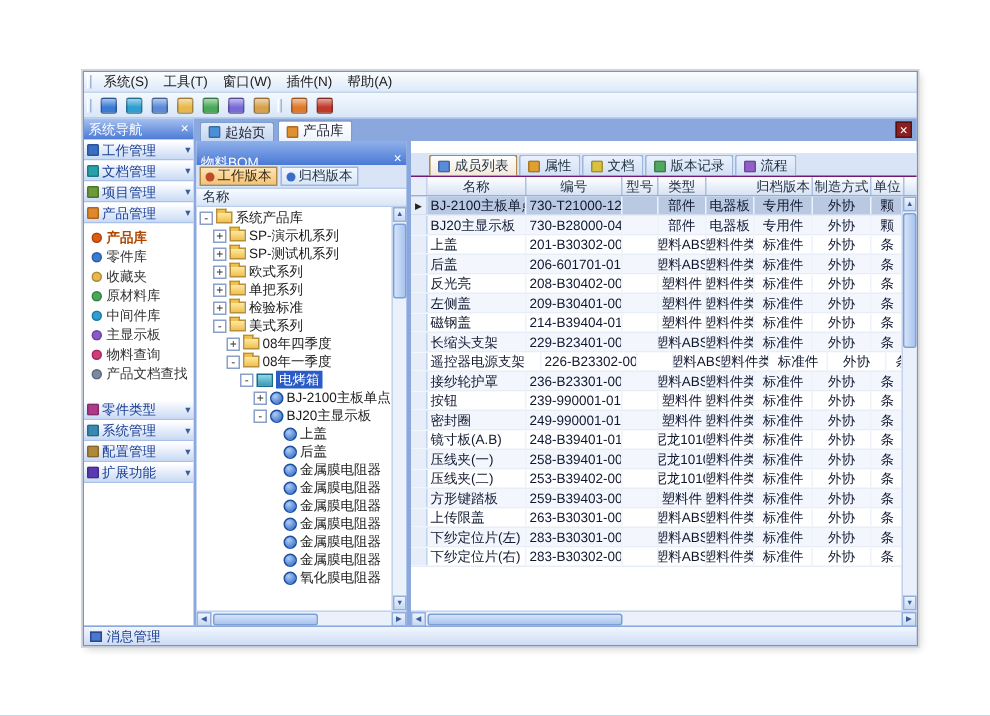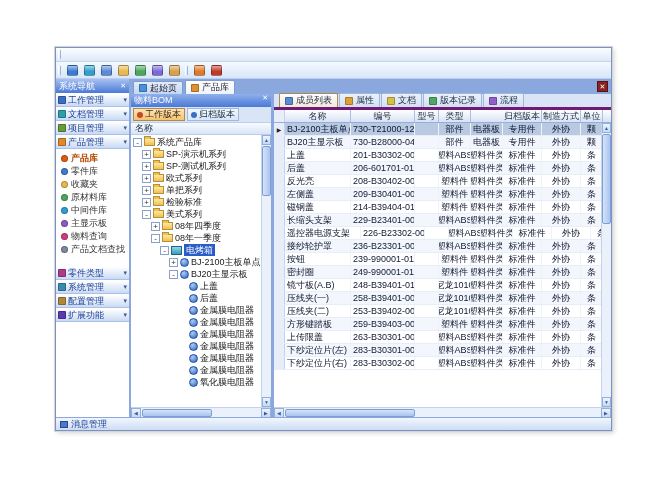--- a/index.html
+++ b/index.html
@@ -26,21 +26,21 @@
 .sb-bullet{width:7px;height:7px;flex:none;border-radius:50%;border:1px solid rgba(0,0,0,.25);}
 .sb-item.selected .sb-ilabel{color:#b34700;font-weight:bold;}
 .content{flex:1;display:flex;flex-direction:column;min-width:0;}
 .doctabs{height:15px;flex:none;display:flex;align-items:flex-end;padding:1px 3px 0 2px;gap:2px;}
 .doctab{height:13px;display:flex;align-items:center;gap:3px;font-size:9px;color:#223;padding:0 5px;background:linear-gradient(#e3ecfa,#c3d6f2);border:1px solid #7e9cd0;border-bottom:none;border-radius:2px 2px 0 0;white-space:nowrap;}
 .doctab.active{background:linear-gradient(#ffffff,#edf3fc);height:14px;}
 .dt-ic{width:8px;height:8px;border-radius:1px;border:1px solid rgba(0,0,0,.25);}
 .tabstrip-btn{margin-left:auto;width:11px;height:11px;background:#8a2020;border:1px solid #5a1010;color:#fff;font-size:7px;display:flex;align-items:center;justify-content:center;margin-bottom:2px;}
 .body{flex:1;display:flex;min-height:0;}
 .treepanel{width:140px;flex:none;display:flex;flex-direction:column;background:#fff;}
-.panel-hd{height:13px;flex:none;display:flex;align-items:flex-start;background:linear-gradient(#8fb0ea,#4a79d6);color:#fff;font-size:9px;padding:0 3px;white-space:nowrap;}
+.panel-hd{height:13px;flex:none;display:flex;align-items:flex-start;background:linear-gradient(#8fb0ea,#4a79d6);color:#fff;font-size:9px;padding:8px 3px;white-space:nowrap;}
 .vtabs{height:16px;flex:none;display:flex;align-items:center;gap:2px;background:#d9e5f6;border-bottom:1px solid #b9cdec;padding:1px 2px;}
 .vtab{height:13px;display:flex;align-items:center;gap:2px;font-size:9px;padding:0 3px;border:1px solid #b08848;background:linear-gradient(#fde4b8,#f3c372);color:#3a2a10;white-space:nowrap;}
 .vtab.inactive{border-color:#9fb6dd;background:linear-gradient(#f2f7fe,#d9e6f7);color:#234;}
 .vt-ic{width:6px;height:6px;border-radius:50%;flex:none;}
 .tree-colhd{height:12px;flex:none;display:flex;align-items:center;background:linear-gradient(#f8fbff,#d9e4f6);border-bottom:1px solid #b9cdec;font-size:9px;color:#234;padding:0 4px;}
 .tree-wrap{flex:1;display:flex;min-height:0;}
 .tree{flex:1;overflow:hidden;padding-top:1px;min-width:0;}
 .trow{height:12px;display:flex;align-items:center;font-size:9px;color:#1a1a1a;white-space:nowrap;overflow:hidden;}
 .expand{width:9px;height:9px;flex:none;border:1px solid #8aa0c8;background:#fff;font-size:8px;line-height:7px;text-align:center;color:#333;margin-right:2px;}
 .expand-sp{width:11px;flex:none;}
@@ -52,21 +52,21 @@
 .vscroll{width:10px;flex:none;background:#eaf1fb;border-left:1px solid #c2d3ee;display:flex;flex-direction:column;}
 .sb-arrow{height:10px;flex:none;background:linear-gradient(#eef4fd,#c6d8f3);border:1px solid #93afdc;color:#3a5c9c;font-size:5px;display:flex;align-items:center;justify-content:center;}
 .vthumb{flex:none;margin:1px 0;background:linear-gradient(90deg,#d6e3f9,#a9c4ee);border:1px solid #7f9fd4;border-radius:2px;}
 .vspacer{flex:1;}
 .hscroll{height:10px;flex:none;background:#eaf1fb;border-top:1px solid #c2d3ee;display:flex;align-items:center;}
 .harrow{width:10px;height:10px;flex:none;background:linear-gradient(#eef4fd,#c6d8f3);border:1px solid #93afdc;color:#3a5c9c;font-size:5px;display:flex;align-items:center;justify-content:center;}
 .hthumb{flex:none;margin:0 1px;background:linear-gradient(#d6e3f9,#a9c4ee);border:1px solid #7f9fd4;border-radius:2px;height:8px;}
 .hspacer{flex:1;}
 .splitter{width:3px;flex:none;background:#8aa7de;}
 .gridpanel{flex:1;display:flex;flex-direction:column;background:#fff;min-width:0;}
-.gtabs{height:16px;flex:none;display:flex;align-items:flex-end;gap:1px;background:#d9e5f6;border-bottom:3px solid #701a75;padding:1px 2px 0 5px;}
+.gtabs{height:16px;flex:none;display:flex;align-items:flex-end;gap:1px;background:#d9e5f6;border-bottom:1px solid #701a75;padding:1px 2px 0 12px;margin-top:8px;}
 .gtab{height:14px;display:flex;align-items:center;gap:3px;font-size:9px;color:#234;padding:0 5px;border:1px solid #9fb6dd;border-bottom:none;background:linear-gradient(#eaf1fc,#d2e0f5);border-radius:2px 2px 0 0;white-space:nowrap;}
 .gtab.active{background:linear-gradient(#ffffff,#f2e8d8);border-color:#b08848;}
 .gt-ic{width:8px;height:8px;border:1px solid rgba(0,0,0,.25);border-radius:1px;flex:none;}
 .grid{flex:1;display:flex;flex-direction:column;min-height:0;}
 .ghead{height:13px;flex:none;display:flex;overflow:hidden;background:linear-gradient(#ffffff,#d7e2f5);border-bottom:1px solid #93afdc;}
 .gh-cell{flex:none;display:flex;align-items:center;justify-content:center;font-size:9px;color:#234;border-right:1px solid #aac0e4;overflow:hidden;white-space:nowrap;}
 .gbody{flex:1;display:flex;min-height:0;}
 .rows{flex:1;overflow:hidden;min-width:0;}
 .grow{height:13px;display:flex;border-bottom:1px solid #e8eef8;background:#fff;overflow:hidden;}
 .grow.alt{background:#f3f7fd;}
@@ -81,20 +81,27 @@
 .style-ic{width:8px;height:8px;background:conic-gradient(#e04a2a 0 25%,#4a90d9 0 50%,#50a860 0 75%,#e0c040 0);border:1px solid rgba(0,0,0,.3);flex:none;}
 .dd{font-size:7px;color:#345;}
 </style>
 </head>
 <body>
 
 <div class="window">
 
   <div class="menubar">
     <span class="grip"></span>
+    <span style="display:flex;align-items:center;">
+        <span class="menu-item">系统(S)</span>
+        <span class="menu-item">工具(T)</span>
+        <span class="menu-item">窗口(W)</span>
+        <span class="menu-item">插件(N)</span>
+        <span class="menu-item">帮助(A)</span>
+      </span>
   </div>
 
   <div class="toolbar">
     <span class="grip"></span>
     <span style="display:flex;align-items:center;">
         <span class="tb-btn">
           <span class="tb-ic" style="background-color: rgb(58, 123, 213);"></span>
         </span>
         <span class="tb-btn">
           <span class="tb-ic" style="background-color: rgb(46, 159, 208);"></span>

